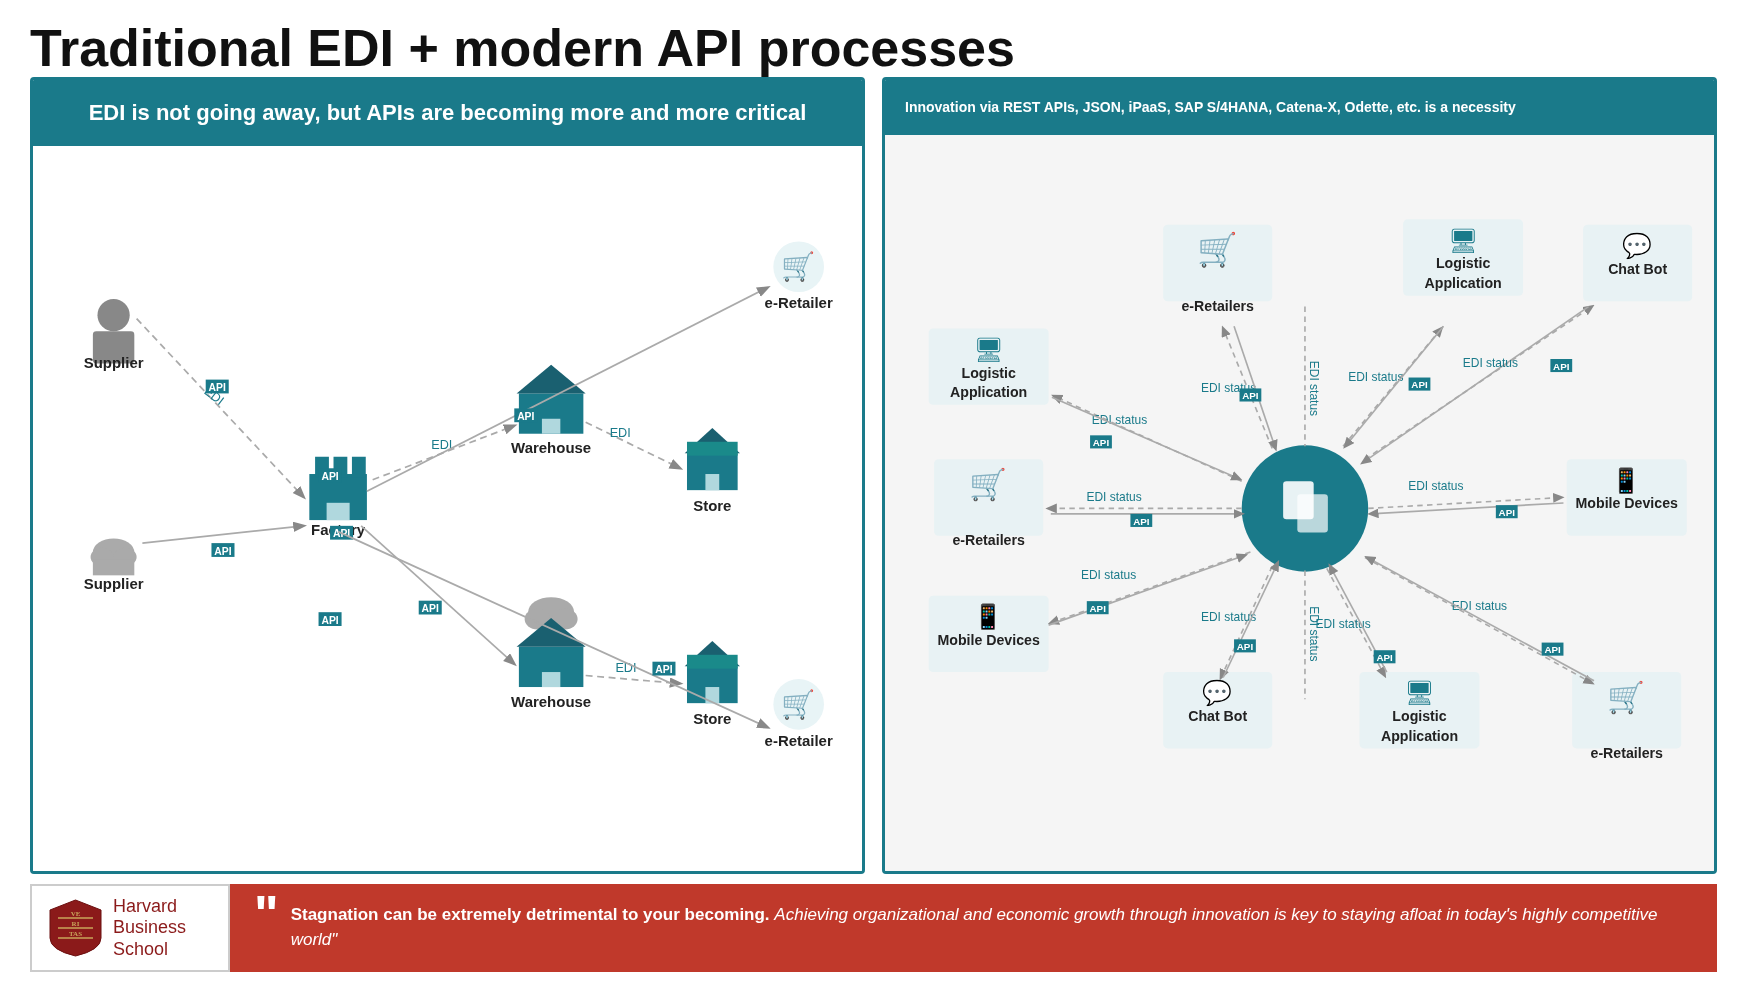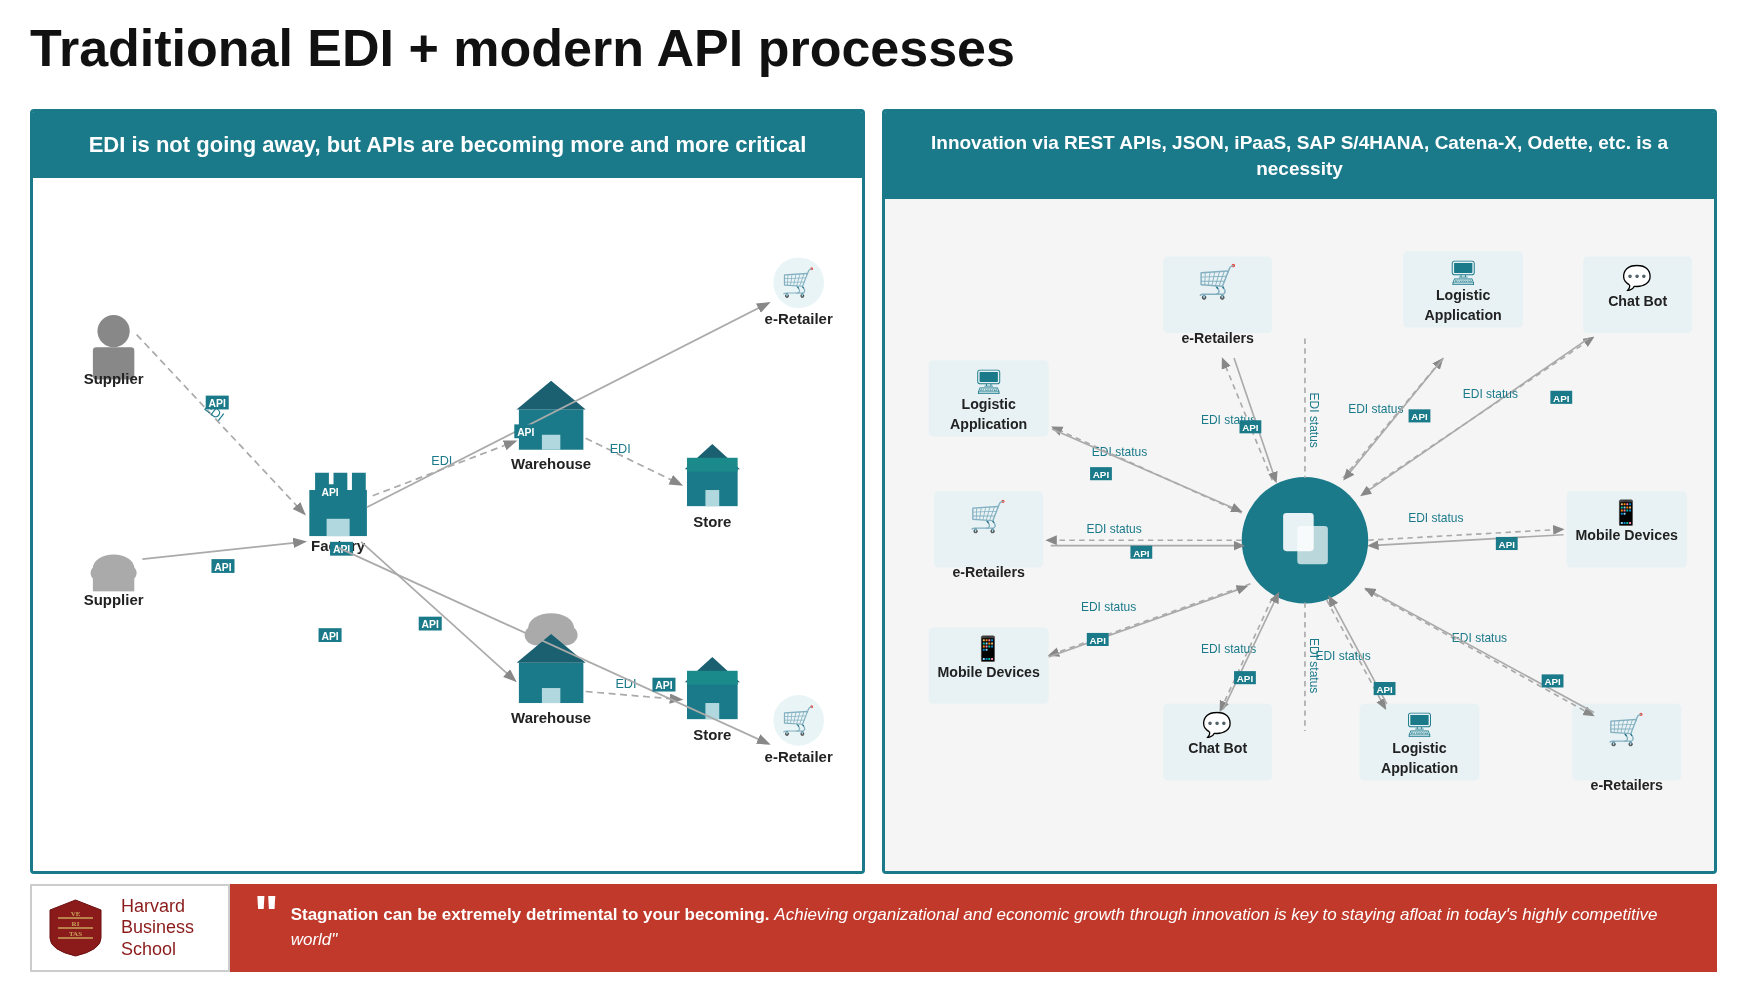--- a/index.html
+++ b/index.html
@@ -16,21 +16,21 @@
       height: 982px;
       padding: 20px 30px 10px 30px;
       display: flex;
       flex-direction: column;
     }
 
     .main-title {
       font-size: 52px;
       font-weight: 900;
       color: #111111;
-      margin-bottom: 32px;
+      margin-bottom: 0;
       line-height: 1.1;
     }
 
     .panels-row {
       display: flex;
       gap: 17px;
       flex: 1;
       min-height: 0;
     }
 
@@ -67,23 +67,23 @@
       border: 3px solid #1a7a8a;
       border-radius: 4px;
       display: flex;
       flex-direction: column;
       overflow: hidden;
     }
 
     .panel-header-right {
       background: #1a7a8a;
       color: #ffffff;
-      font-size: 19px;
+      font-size: 14px;
       font-weight: 700;
-      text-align: center;
+      text-align: left;
       padding: 18px 20px;
       line-height: 1.35;
     }
 
     .panel-body-right {
       background: #f5f5f5;
       flex: 1;
       position: relative;
       overflow: hidden;
     }
@@ -96,21 +96,21 @@
       gap: 0;
       height: 88px;
       flex-shrink: 0;
     }
 
     .harvard-logo-area {
       background: #ffffff;
       border: 2px solid #cccccc;
       display: flex;
       align-items: center;
-      gap: 18px;
+      gap: 10px;
       padding: 8px 16px;
       height: 88px;
       min-width: 200px;
     }
 
     .harvard-shield {
       width: 55px;
       height: 60px;
     }
 

